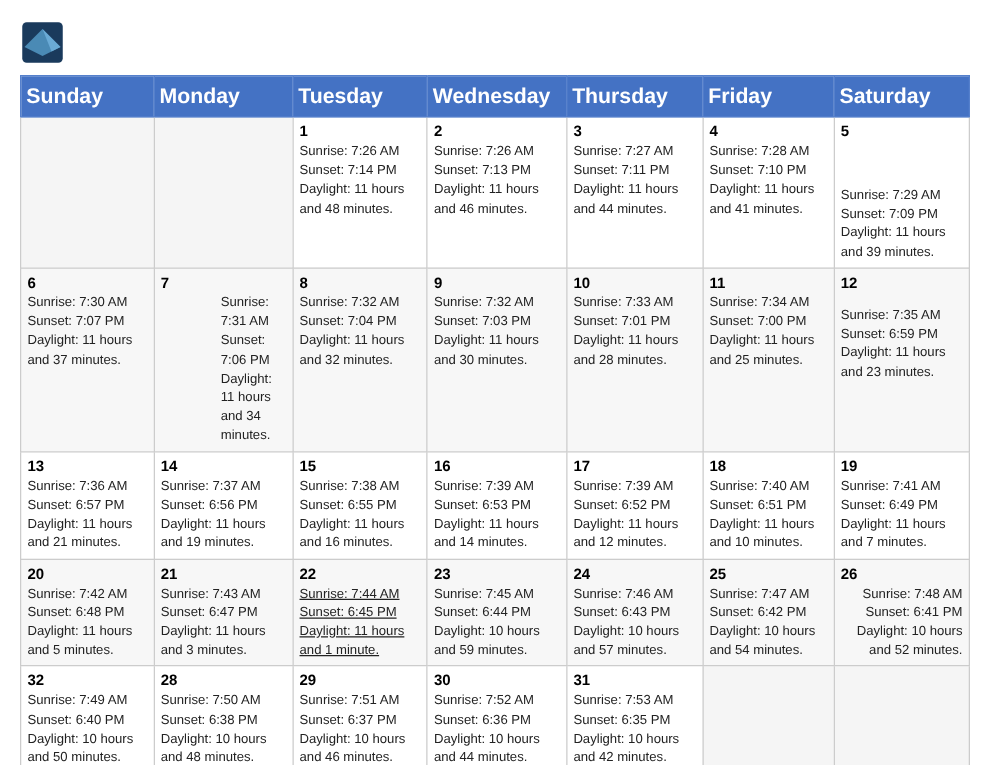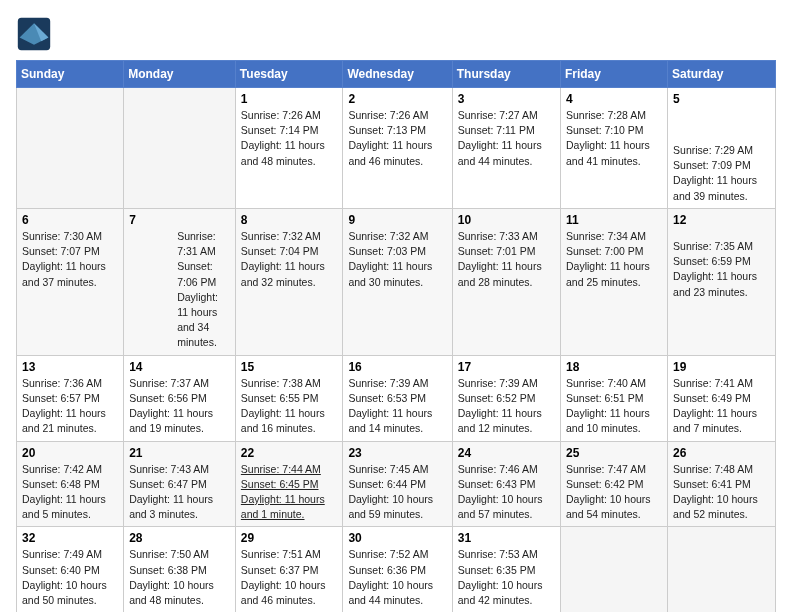--- a/index.html
+++ b/index.html
@@ -38,21 +38,21 @@
       color: #333;
     }
     table {
       width: 100%;
       border-collapse: collapse;
       font-size: 10.5px;
     }
     th {
       background-color: #4472c4;
       color: #fff;
-      font-size: 12px;
+      font-size: 17px;
       font-weight: bold;
       padding: 6px 4px;
       text-align: left;
       border: 1px solid #5580cc;
     }
     td {
       border: 1px solid #ccc;
       vertical-align: top;
       padding: 4px 5px;
       width: 113px;
@@ -270,21 +270,21 @@
 Daylight: 10 hours and 57 minutes.</div>
         </td>
         <td class="shaded">
           <span class="day-num">25</span>
           <div class="day-detail" style="white-space: pre-line;">Sunrise: 7:47 AM
 Sunset: 6:42 PM
 Daylight: 10 hours and 54 minutes.</div>
         </td>
         <td class="shaded">
           <span class="day-num">26</span>
-          <div class="day-detail" style="white-space: pre-line;">Sunrise: 7:48 AM
+          <div class="day-detail" style="white-space: pre-line; text-align: right;">Sunrise: 7:48 AM
 Sunset: 6:41 PM
 Daylight: 10 hours and 52 minutes.</div>
         </td>
       </tr>
       <tr class="week-row">
         <td>
           <span class="day-num">32</span>
           <div class="day-detail" style="white-space: pre-line;">Sunrise: 7:49 AM
 Sunset: 6:40 PM
 Daylight: 10 hours and 50 minutes.</div>

